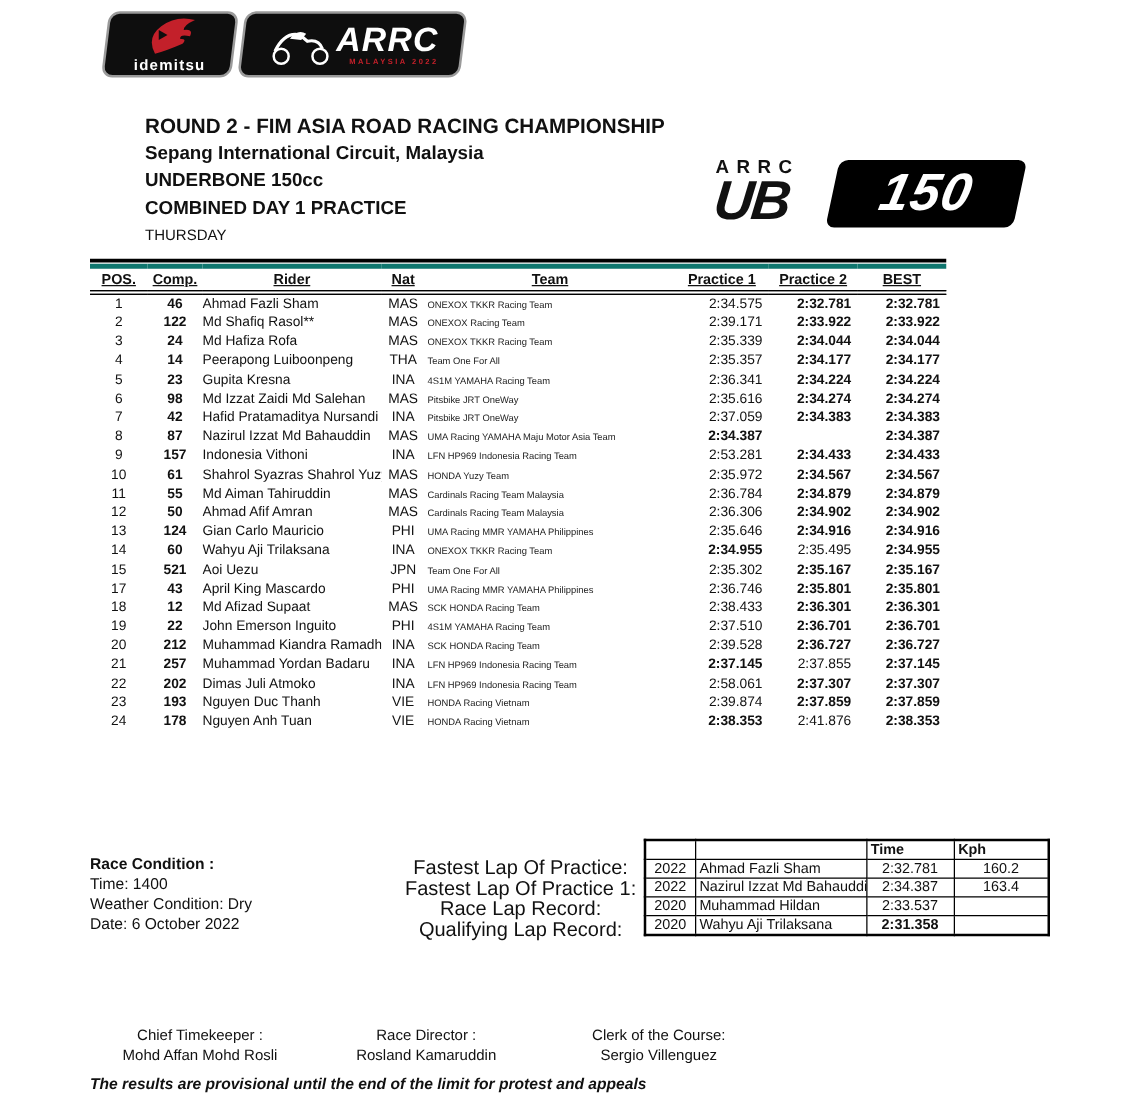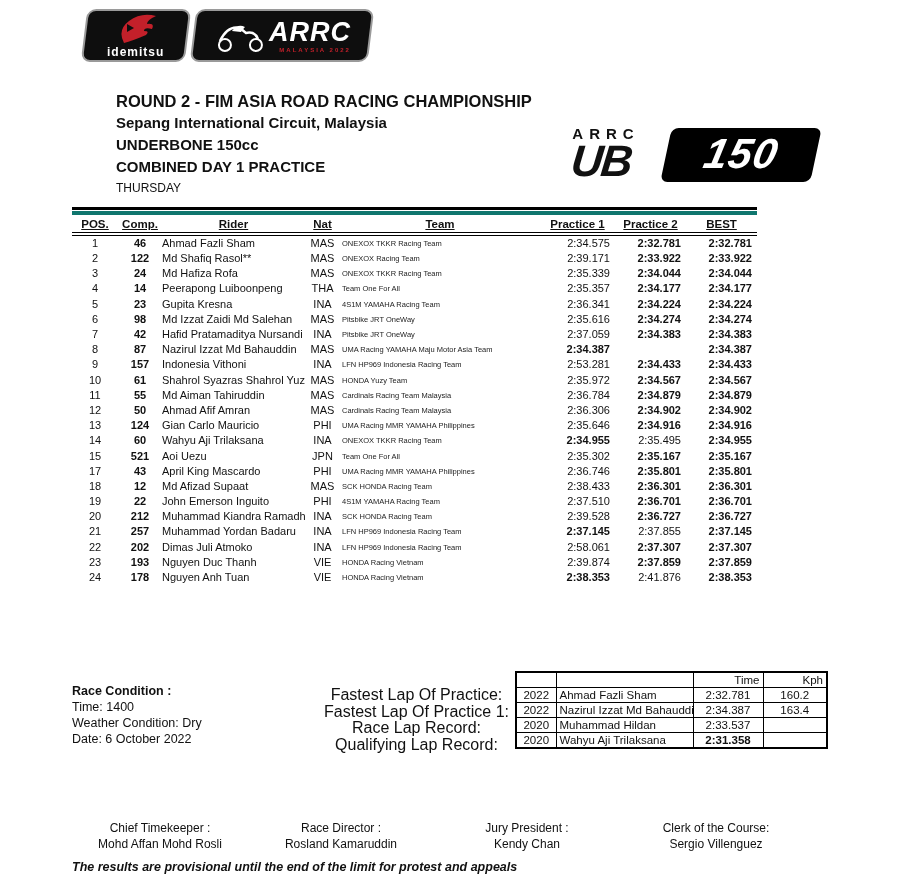--- a/index.html
+++ b/index.html
@@ -59,25 +59,25 @@
   .race-condition .rc-head { font-weight: bold; }
 
   .record-labels { position: absolute; left: 311px; top: 687px; width: 211px; text-align: center;
                    font-size: 16px; }
   .rec-label { height: 16.5px; line-height: 16.5px; }
 
   table.records { position: absolute; left: 515px; top: 671px; border-collapse: collapse;
                   border: 2px solid #000; }
   table.records th, table.records td { border: 1.5px solid #000; font-size: 11.5px;
                   height: 15px; line-height: 14px; padding: 0 3px; vertical-align: middle; }
-  table.records th { font-weight: normal; text-align: right; }
+  table.records th { font-weight: bold; text-align: left; }
   .r-year { width: 40px; text-align: center; }
   .r-name { width: 137px; max-width: 137px; text-align: left; white-space: nowrap; overflow: hidden; }
   .r-time { width: 70px; text-align: center; }
-  .r-kph  { width: 64px; text-align: center; }
+  .r-kph  { width: 76px; text-align: center; }
 
   
   .officials { position: absolute; left: 72px; top: 820px; width: 740px; display: flex; }
   .official { text-align: center; font-size: 12px; line-height: 16px; }
   .official:nth-child(1) { width: 176px; }
   .official:nth-child(2) { width: 186px; }
   .official:nth-child(3) { width: 186px; }
   .official:nth-child(4) { width: 192px; }
   .provisional-note { position: absolute; left: 72px; top: 860px; font-size: 12.5px;
                       font-weight: bold; font-style: italic; }
@@ -442,24 +442,20 @@
   <div class="officials">
       <div class="official">
         <div>Chief Timekeeper :</div>
         <div>Mohd Affan Mohd Rosli</div>
       </div>
       <div class="official">
         <div>Race Director :</div>
         <div>Rosland Kamaruddin</div>
       </div>
       <div class="official">
-        <div>Jury President :</div>
-        <div>Kendy Chan</div>
-      </div>
-      <div class="official">
         <div>Clerk of the Course:</div>
         <div>Sergio Villenguez</div>
       </div>
     </div>
 
   <div class="provisional-note">The results are provisional until the end of the limit for protest and appeals</div>
 
 </div>
 
 </body></html>

